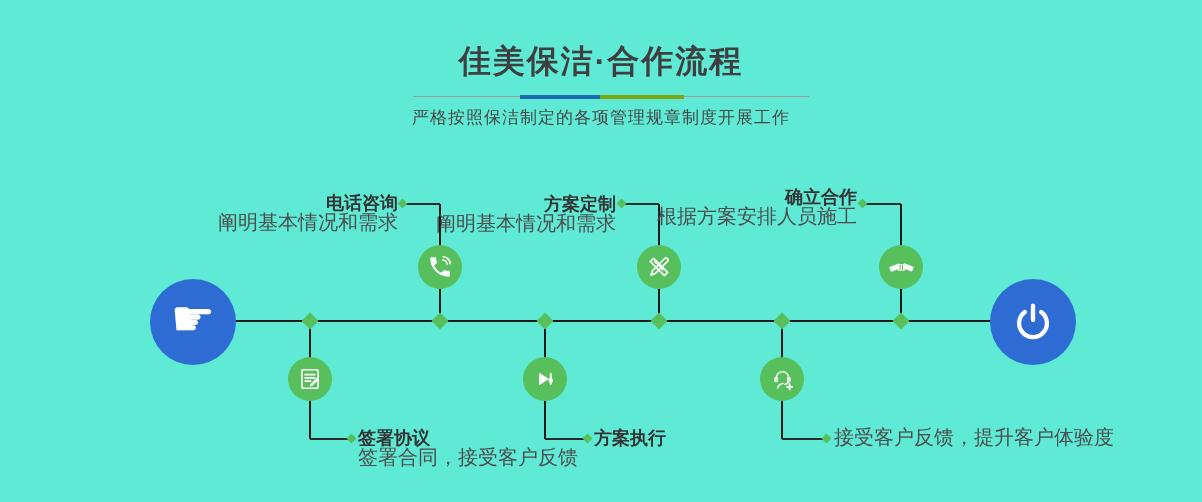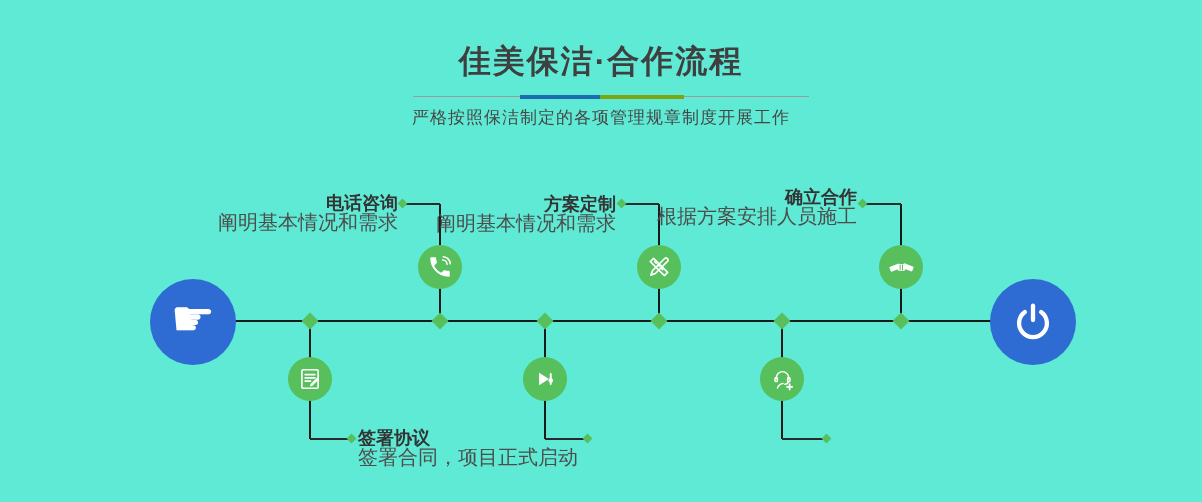--- a/index.html
+++ b/index.html
@@ -159,20 +159,22 @@
     <div class="label-title">方案定制</div>
     <div class="label-desc">阐明基本情况和需求</div>
   </div>
   <div class="label top" style="right:345px;top:187px">
     <div class="label-title">确立合作</div>
     <div class="label-desc">根据方案安排人员施工</div>
   </div>
 
   <div class="label bottom" style="left:358px;top:428px">
     <div class="label-title">签署协议</div>
-    <div class="label-desc">签署合同，项目正式启动</div>
+    <div class="label-desc">签署合同，接受客户反馈</div>
   </div>
   <div class="label bottom" style="left:594px;top:428px">
+    <div class="label-title">方案执行</div>
   </div>
   <div class="label bottom" style="left:834px;top:428px">
+    <div class="label-desc">接受客户反馈，提升客户体验度</div>
   </div>
 
 </div>
 
 </body></html>

